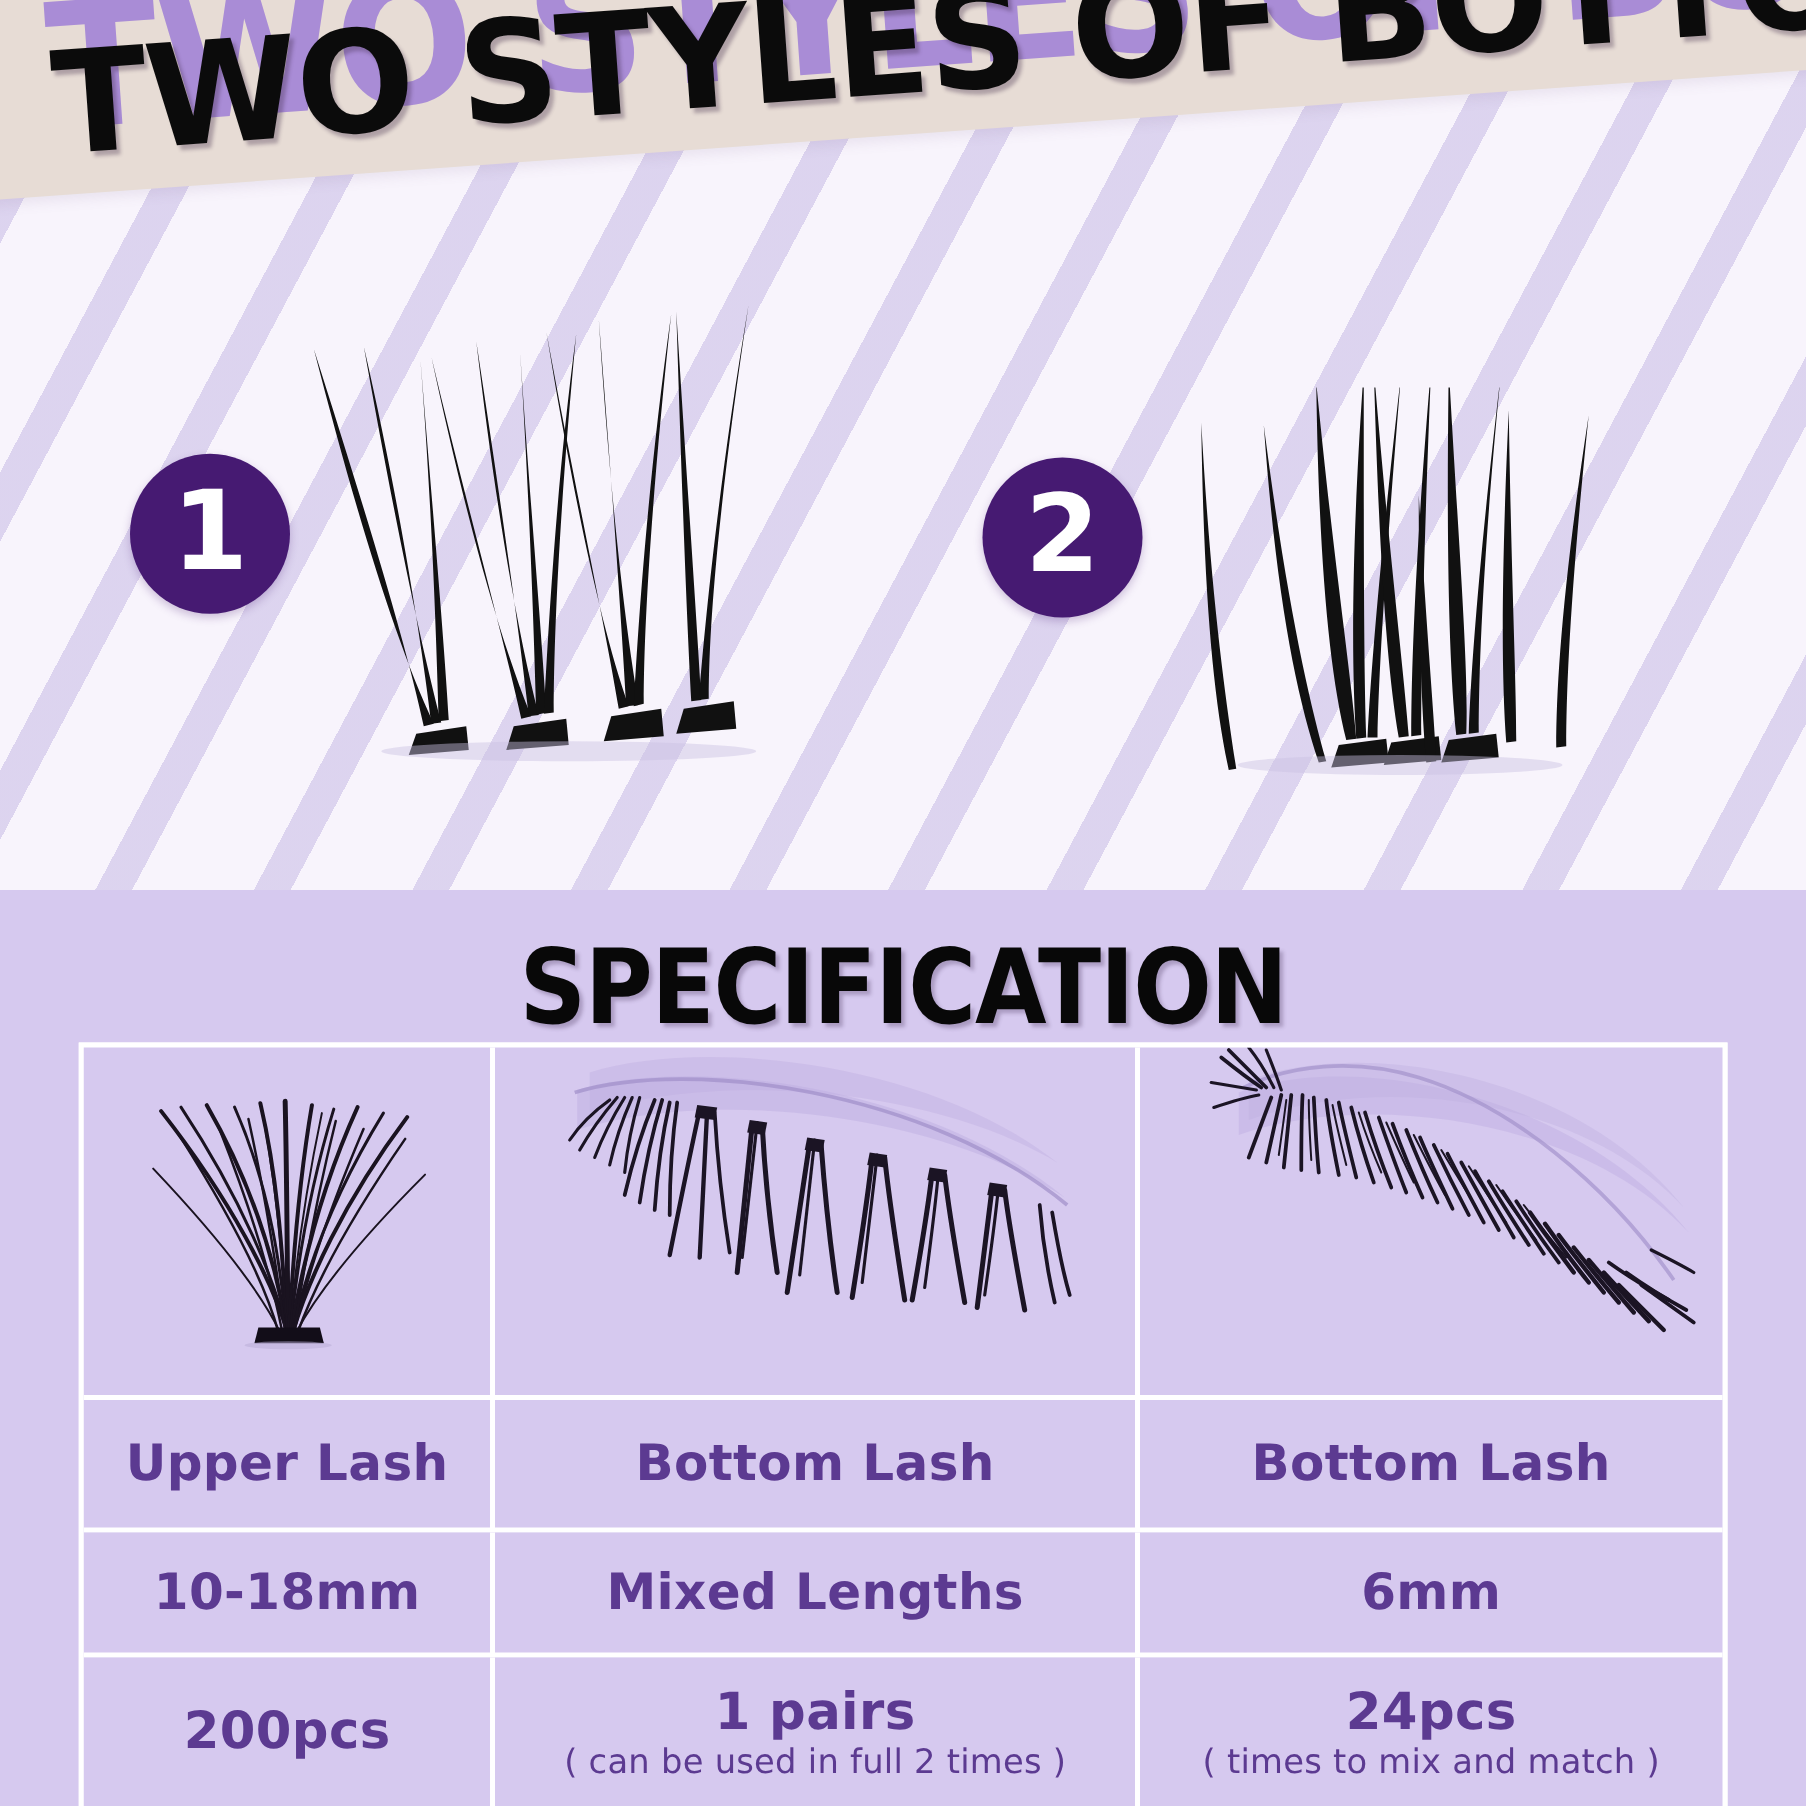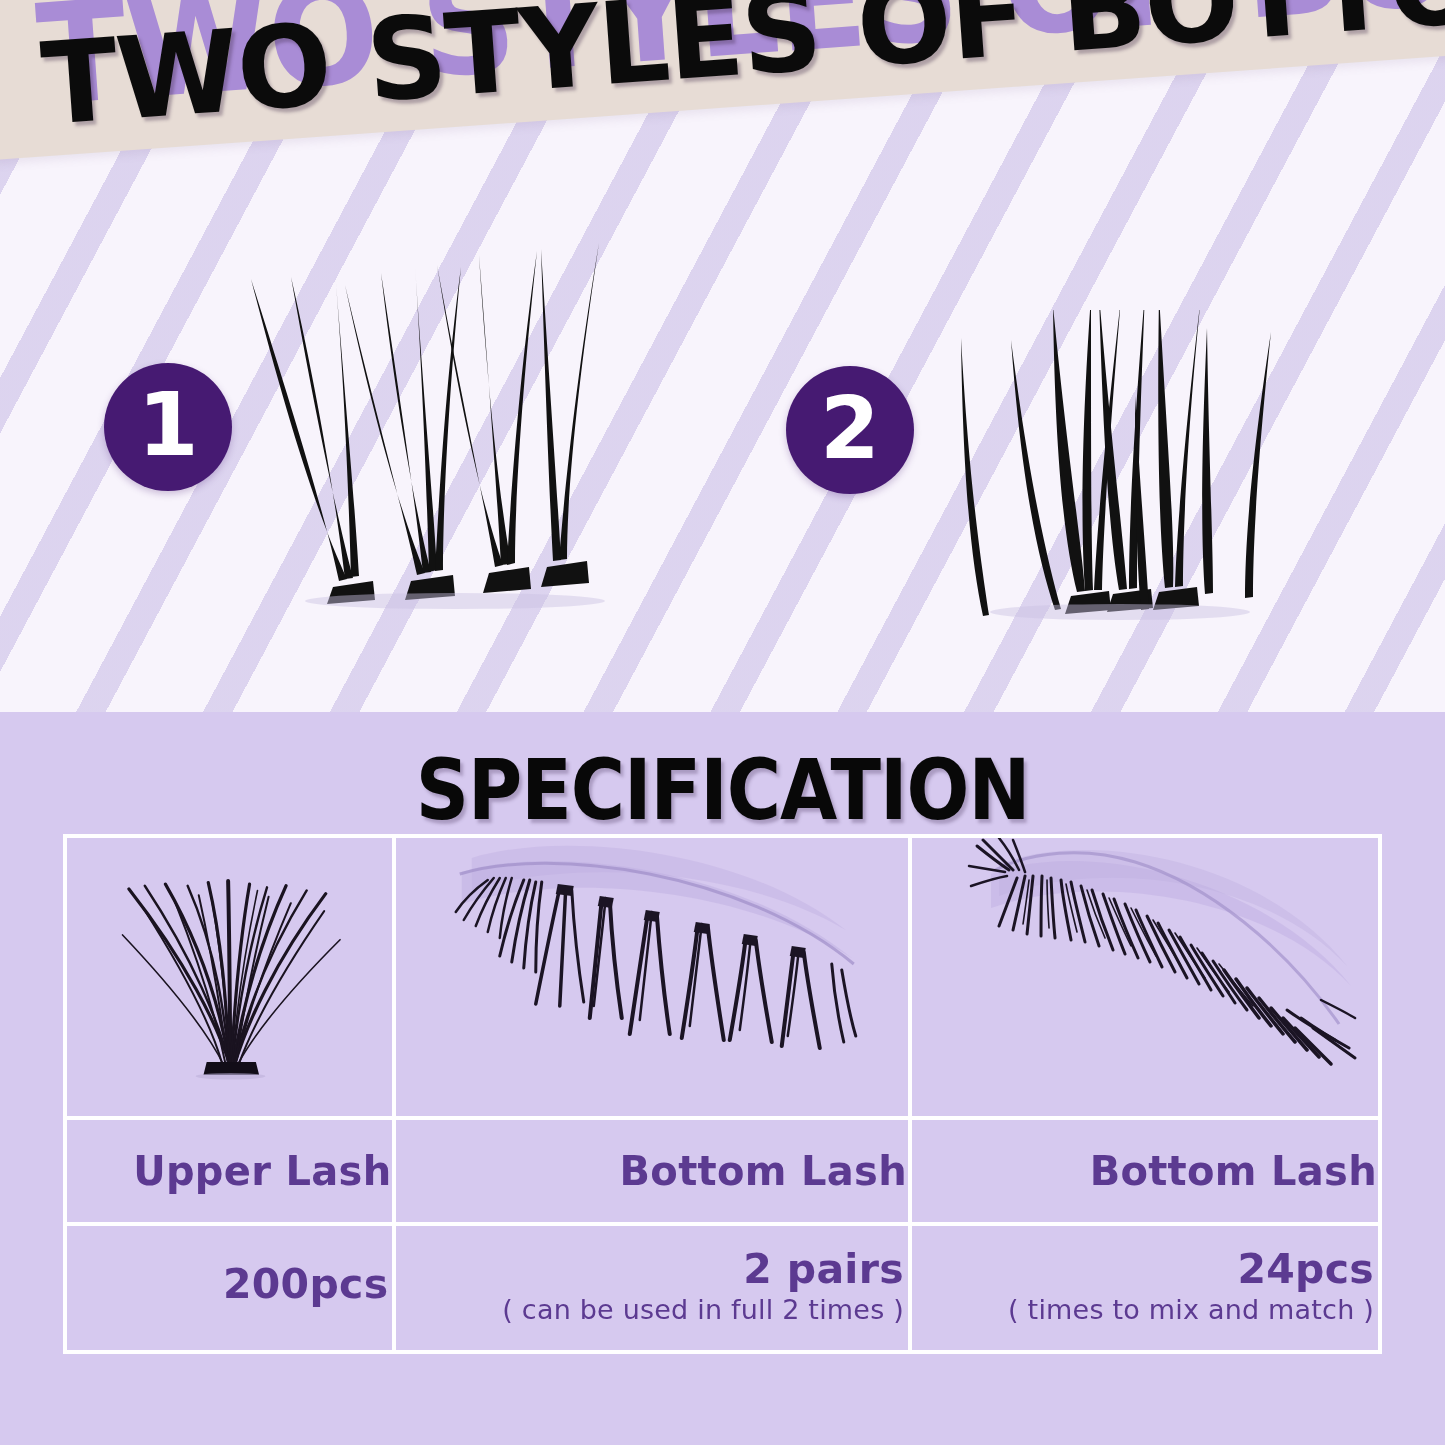--- a/index.html
+++ b/index.html
@@ -88,21 +88,21 @@
   table.spec{
     border-collapse:separate;border-spacing:0;
     width:1319px;
     background:#FFFFFF;
     border:4px solid #FFFFFF;
   }
   table.spec td{
     background:#D6C9EF;
     border-right:4px solid #FFFFFF;
     border-bottom:4px solid #FFFFFF;
-    text-align:right;vertical-align:middle;
+    text-align:center;vertical-align:middle;
     color:#5C3A91;
     font-family:"DejaVu Sans",sans-serif;
     font-weight:bold;
   }
   table.spec td:last-child{border-right:none;}
   table.spec tr:last-child td{border-bottom:none;}
   td.img-cell{height:278px;padding:0;position:relative;overflow:hidden;}
   td.label-cell{height:100px;font-size:40px;letter-spacing:.3px;}
   td.len-cell{height:94px;font-size:40px;letter-spacing:.3px;}
   td.qty-cell{height:108px;padding:6px 4px 10px;}
@@ -344,26 +344,31 @@
               </g>
             </svg>
           </td>
         </tr>
         <tr>
           <td class="label-cell">Upper Lash</td>
           <td class="label-cell">Bottom Lash</td>
           <td class="label-cell">Bottom Lash</td>
         </tr>
         <tr>
+          <td class="len-cell">10-18mm</td>
+          <td class="len-cell">Mixed Lengths</td>
+          <td class="len-cell">6mm</td>
+        </tr>
+        <tr>
           <td class="qty-cell">
             <div class="qty-main">200pcs</div>
             <div class="qty-sub"></div>
           </td>
           <td class="qty-cell">
-            <div class="qty-main">2 pairs</div>
+            <div class="qty-main">1 pairs</div>
             <div class="qty-sub">( can be used in full 2 times )</div>
           </td>
           <td class="qty-cell">
             <div class="qty-main">24pcs</div>
             <div class="qty-sub">( times to mix and match )</div>
           </td>
         </tr>
       </tbody>
         </table>
     </div>

